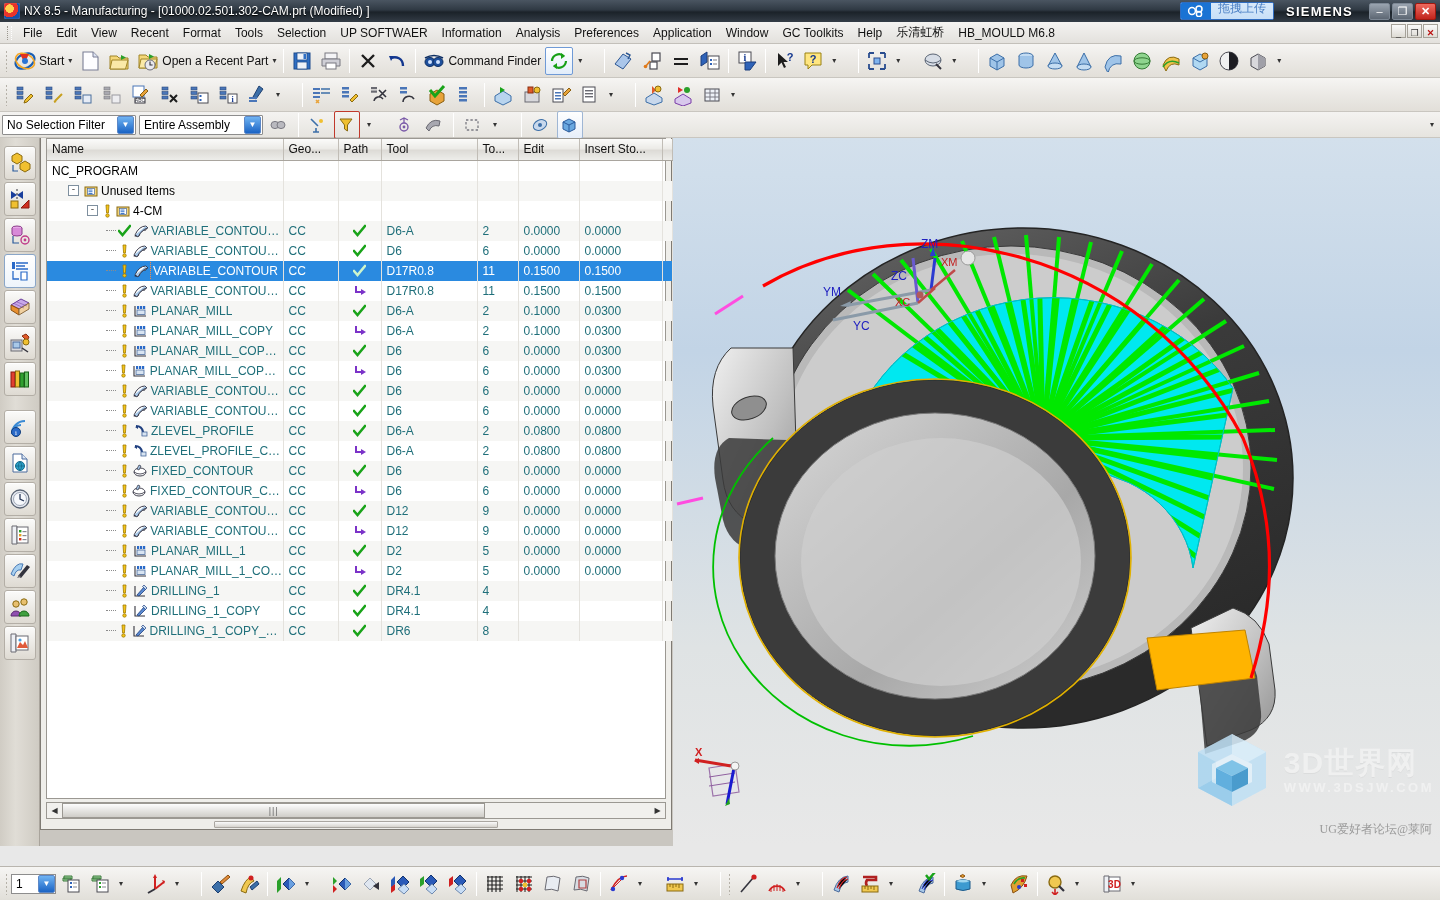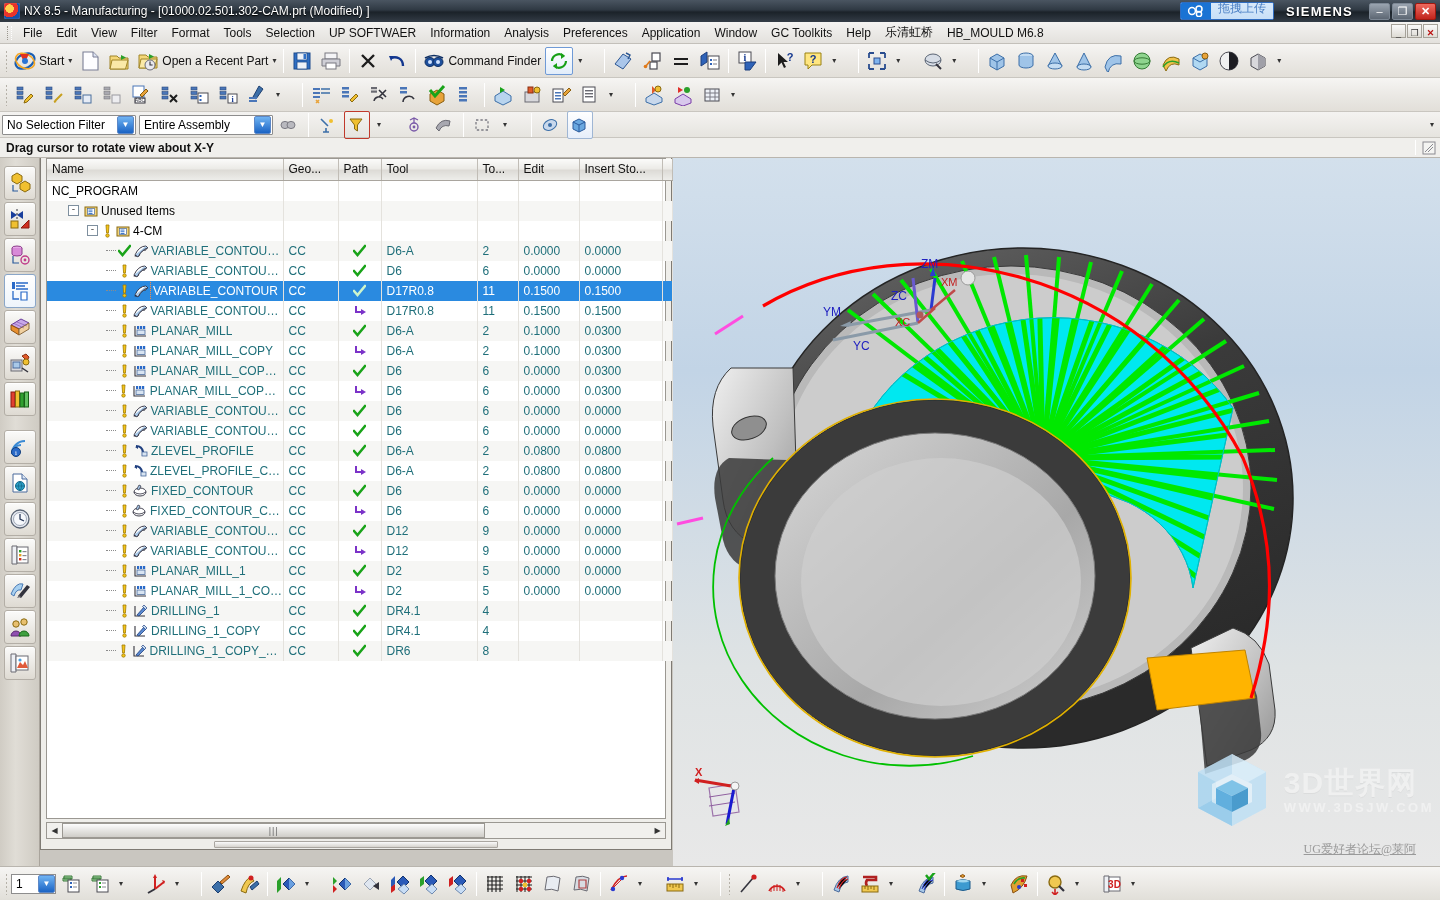--- a/index.html
+++ b/index.html
@@ -191,21 +191,21 @@
   .viewport {
     position:absolute; left:673px; top:0; right:0; bottom:0;
     background: linear-gradient(to bottom,#d3e0ec 0%, #c2d4e6 30%, #dfe3e4 72%, #e8e8e8 100%);
     overflow:hidden;
   }
   .wcs-mini { position:absolute; left:14px; bottom:30px; width:70px; height:70px; }
   .watermark { position:absolute; right:6px; bottom:34px; display:flex; align-items:center; gap:6px; opacity:.85; }
   .wm-text { display:flex; flex-direction:column; line-height:1; }
   .wm-main { font-size:30px; font-weight:bold; color:#f2f2f2; letter-spacing:1px; text-shadow:0 1px 1px rgba(0,0,0,.06); }
   .wm-sub { font-size:13px; font-weight:bold; color:#f3f3f3; letter-spacing:2.5px; margin-top:3px; }
-  .wm-credit { position:absolute; right:24px; bottom:8px; font-size:12px; color:#9a9a9a; font-family:"Liberation Serif", serif;text-decoration:underline; }
+  .wm-credit { position:absolute; right:8px; bottom:8px; font-size:12px; color:#9a9a9a; font-family:"Liberation Serif", serif; }
 
   
   .bottombar {
     position:absolute; left:0; bottom:0; width:100%; height:34px;
     display:flex; align-items:center; gap:1px; padding:0 2px;
     background: linear-gradient(to bottom,#f6f5f3 0%, #eceae6 50%, #e1dfd9 100%);
     border-top:1px solid #b9b5ae;
   }
   .spin {
     height:20px; display:flex; align-items:center; border:1px solid #8d8d8d; background:#fff;
@@ -238,21 +238,21 @@
       <div class="win-btn">❐</div>
       <div class="win-btn close">✕</div>
     </div>
   </div>
 
   <div class="menubar">
     <div class="menu-grip"></div>
     <div class="menu-item">File</div>
     <div class="menu-item">Edit</div>
     <div class="menu-item">View</div>
-    <div class="menu-item">Filter</div>
+    <div class="menu-item">Recent</div>
     <div class="menu-item">Format</div>
     <div class="menu-item">Tools</div>
     <div class="menu-item">Selection</div>
     <div class="menu-item">UP SOFTWAER</div>
     <div class="menu-item">Information</div>
     <div class="menu-item">Analysis</div>
     <div class="menu-item">Preferences</div>
     <div class="menu-item">Application</div>
     <div class="menu-item">Window</div>
     <div class="menu-item">GC Toolkits</div>
@@ -739,21 +739,21 @@
     <div class="tbtn">
         <span class="caret">▾</span>
       </div>
   </div>
 
   <div class="filterbar">
     <div class="combo" style="width:134px">
       <span class="val" style="flex:1">No Selection Filter</span>
       <span class="arrow">▼</span>
     </div>
-    <div class="combo" style="width:134px">
+    <div class="combo" style="width:124px">
       <span class="val" style="flex:1">Entire Assembly</span>
       <span class="arrow">▼</span>
     </div>
     <div class="tbtn">
       <svg class="ico sm" viewBox="0 0 18 18">
         <ellipse cx="6" cy="9" rx="4" ry="3.6" fill="#b9b9bf" stroke="#7a7a82"></ellipse>
         <ellipse cx="12" cy="9" rx="4" ry="3.6" fill="#b9b9bf" stroke="#7a7a82"></ellipse>
       </svg>
     </div>
     <div class="tsep"></div>
@@ -803,30 +803,20 @@
       <svg class="ico sm" viewBox="0 0 18 18">
         <path d="M3 6 L9 3 L15 6 L15 13 L9 16 L3 13 Z" fill="#6aa8e0" stroke="#2a5a9c"></path>
         <path d="M3 6 L9 9 L15 6 M9 9 v7" stroke="#2a5a9c" fill="none"></path>
       </svg>
     </div>
     <div class="fb-right">
         <span class="caret">▾</span>
       </div>
   </div>
 
-  <div class="cuebar">
-    <span class="txt">Drag cursor to rotate view about X-Y</span>
-    <div class="cue-right">
-      <div class="cue-sep"></div>
-      <svg width="14" height="14" viewBox="0 0 14 14">
-        <rect x="1" y="1" width="12" height="12" fill="#f4f4f2" stroke="#8a8a90"></rect>
-        <path d="M3 11 L11 3 M6 11 L11 6" stroke="#8a8a90"></path>
-      </svg>
-    </div>
-  </div>
 
   <div class="main">
 
     <div class="resbar">
       <div class="res-btn">
         <svg width="22" height="22" viewBox="0 0 22 22">
           <path d="M3 4 L8 1 L13 4 L13 9 L8 12 L3 9 Z" fill="#f0c030" stroke="#8a6a10"></path>
           <path d="M11 12 L16 9 L21 12 L21 17 L16 20 L11 17 Z" fill="#f0c030" stroke="#8a6a10"></path>
           <path d="M4 13 v6 h5" stroke="#2a5a9c" fill="none" stroke-width="1.2"></path>
         </svg>

